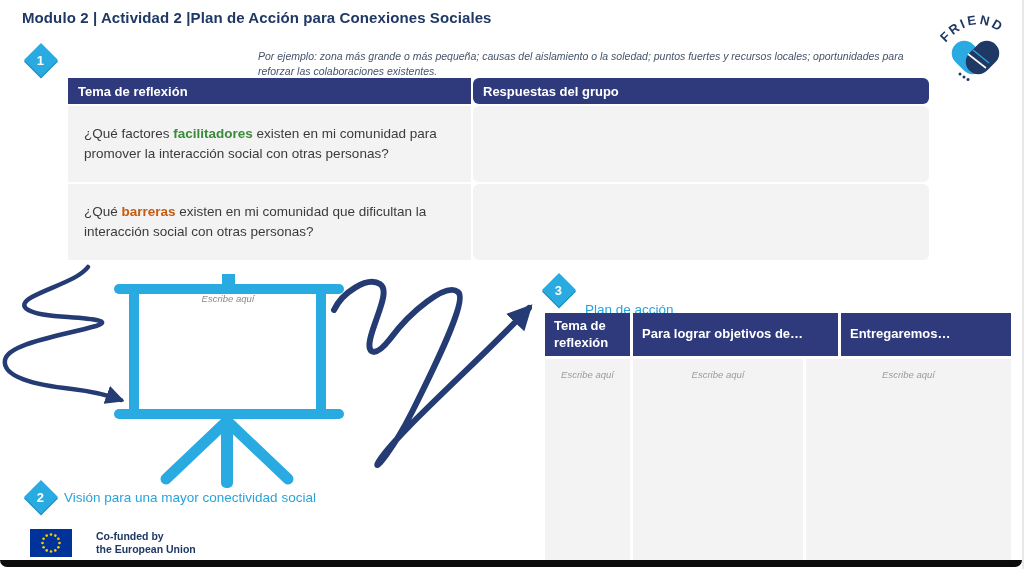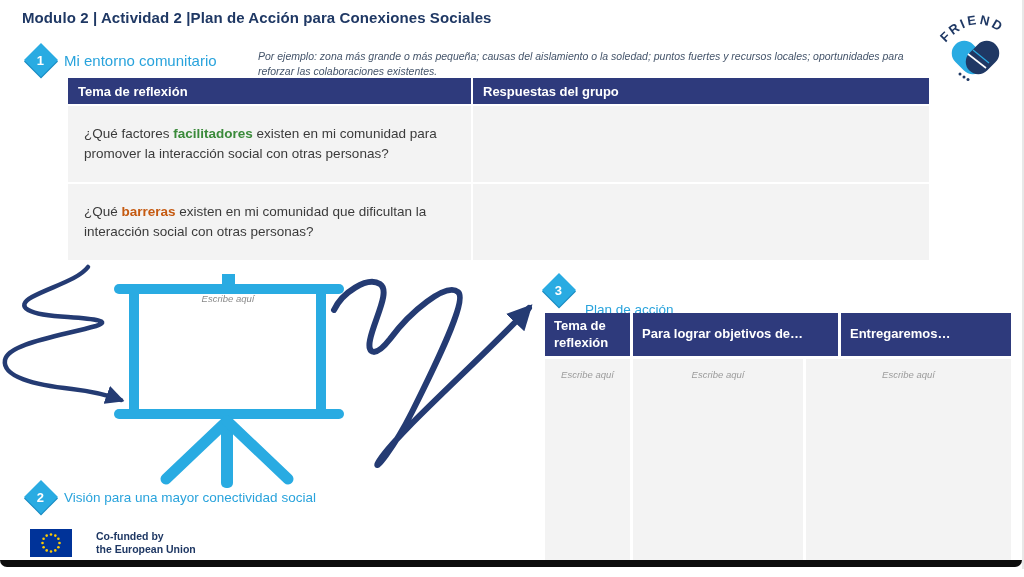--- a/index.html
+++ b/index.html
@@ -29,21 +29,21 @@
     position:absolute; left:258px; top:49px; width:652px;
     font-size:10.5px; font-style:italic; color:#44546A; line-height:1.4;
   }
   
   .table1 { position:absolute; left:68px; top:78px; width:861px; }
   .t-head { display:flex; gap:2px; }
   .t-head .cell {
     background:#2E3A7C; color:#fff; font-weight:bold; font-size:13px;
     padding:5px 10px; height:26px; display:flex; align-items:center;
   }
-  .t1-c1 { width:403px; } .t1-c2 { width:456px; }
+  .t1-c1 { width:403px; } .t1-c2 { width:456px;border-radius:6px; }
   .t-row { display:flex; gap:2px; margin-top:2px;justify-content:space-between; }
   .t-row .cell { background:#F3F3F3; height:76px; }
   .q-cell {
     display:flex; align-items:center; padding:10px 16px;
     font-size:13.5px; color:#3B3B3B; line-height:1.5;
   }
   .kw-green { color:#3A8A3A; font-weight:bold; }
   .kw-orange { color:#C55A11; font-weight:bold; }
   
   .draw { position:absolute; left:0; top:0; width:1024px; height:577px; pointer-events:none; }
@@ -93,21 +93,20 @@
       <line x1="43" y1="44" x2="59" y2="57" stroke="#29ABE2" stroke-width="1.2"></line>
       <circle cx="30" cy="68" r="1.5" fill="#1F3864"></circle>
       <circle cx="34" cy="71" r="1.5" fill="#1F3864"></circle>
       <circle cx="38" cy="73.5" r="1.5" fill="#1F3864"></circle>
     </g>
   </svg>
 
   <div class="diamond" style="left:29px; top:48px;">
     <span>1</span>
   </div>
-  <div class="sec-label big" style="left:64px; top:52px;">Mi entorno comunitario</div>
   <div class="hint">Por ejemplo: zona más grande o más pequeña; causas del aislamiento o la soledad; puntos fuertes y recursos locales; oportunidades para reforzar las colaboraciones existentes.</div>
 
   <div class="table1">
     <div class="t-head">
       <div class="cell t1-c1">Tema de reflexión</div>
       <div class="cell t1-c2">Respuestas del grupo</div>
     </div>
     <div class="t-row">
       <div class="cell t1-c1 q-cell">
         <div>

